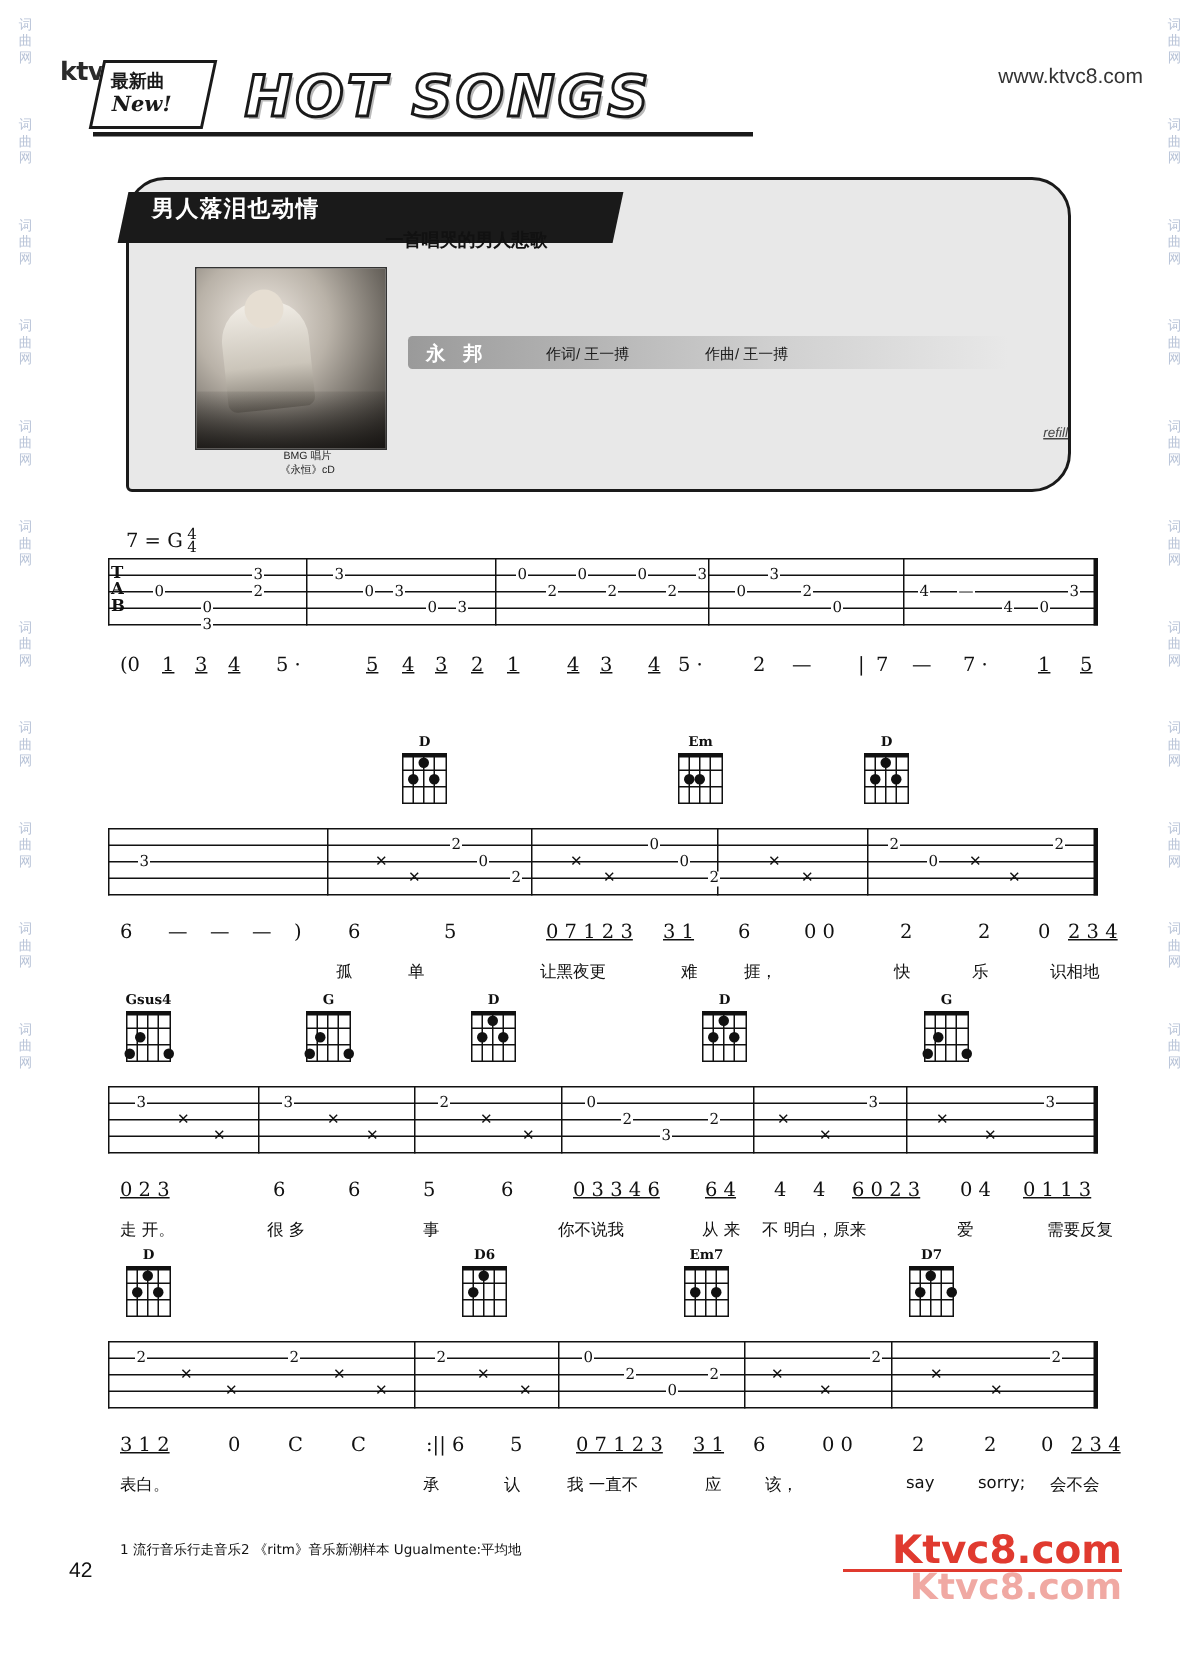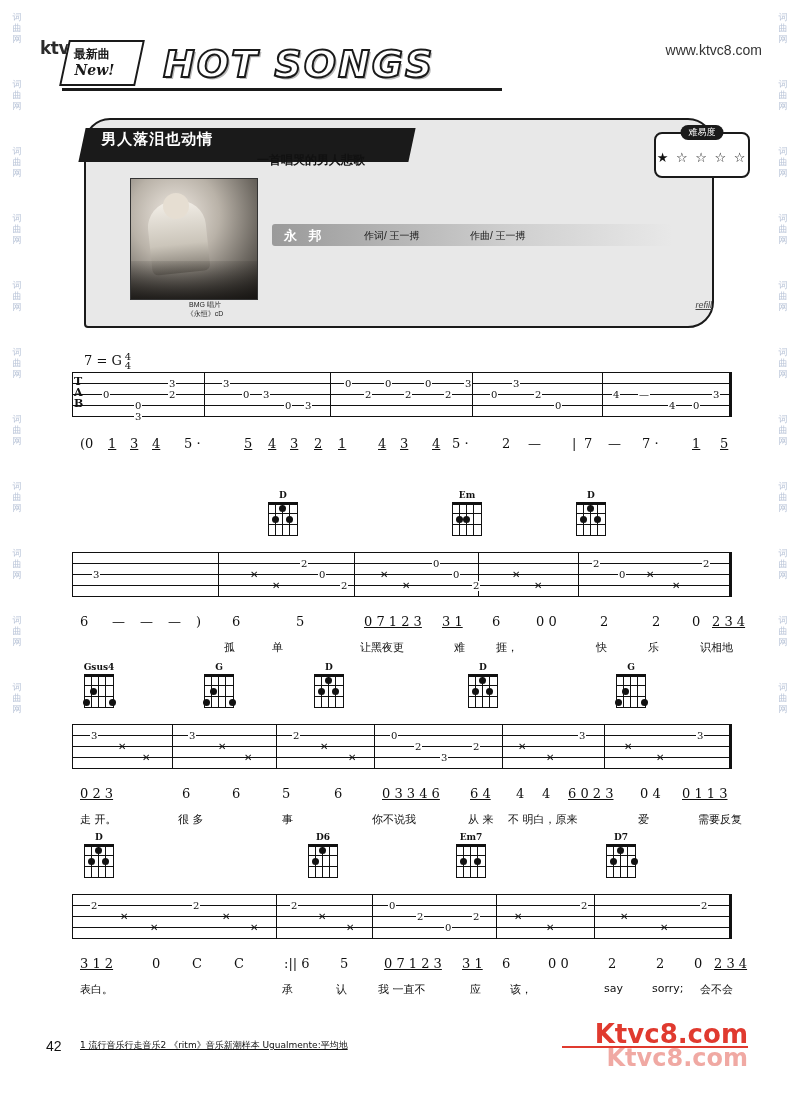--- a/index.html
+++ b/index.html
@@ -141,21 +141,21 @@
     color: #fff; letter-spacing: 4px;
   }
   .credit-bar .c1 { position: absolute; left: 92px; top: 5px; font-size: 10px; color: #1a1a1a; }
   .credit-bar .c2 { position: absolute; left: 198px; top: 5px; font-size: 10px; color: #1a1a1a; }
   .blurb {
     position: absolute; left: 240px; top: 252px; width: 420px;
     font-size: 8.5px; line-height: 13px; color: #111; text-align: justify;
     font-family: "DejaVu Sans", sans-serif;
   }
   .refill {
-    position: absolute; right: 56px; top: 300px; font-size: 9px; color: #444;
+    position: absolute; right: 56px; top: 283px; font-size: 9px; color: #444;
     font-style: italic;
     text-decoration: underline;
   }
 
   
   .diff-box {
     position: absolute; right: 18px; top: 132px; width: 96px; height: 46px;
     border: 2px solid #1a1a1a; border-radius: 8px; background: #fff;
   }
   .diff-label {
@@ -235,23 +235,22 @@
   .chord .grid .nut { position: absolute; left: 0; top: 0; width: 30px; height: 3px; background: #111; }
   .chord .dot {
     position: absolute; width: 7px; height: 7px; border-radius: 50%; background: #111;
   }
 
   
   .footer-page {
     position: absolute; left: 14px; bottom: 56px; font-size: 14px; color: #111;
   }
   .footer-text {
-    position: absolute; left: 48px; bottom: 58px; font-size: 9px; color: #111;
+    position: absolute; left: 48px; bottom: 70px; font-size: 9px; color: #111;
     font-family: "DejaVu Sans", sans-serif;
-    text-decoration: underline;
   }
   .footer-logo {
     position: absolute; right: 20px; bottom: 40px;
     font-family: "DejaVu Sans", sans-serif; font-weight: bold;
     font-size: 26px; color: #e03a2f; letter-spacing: 0px;
     line-height: 24px; text-align: right;
   }
   .footer-logo .ghost { color: #f0a9a3; font-size: 24px; }
   .footer-rule {
     position: absolute; right: 20px; bottom: 62px; width: 186px; height: 2px; background: #e03a2f;
@@ -317,24 +316,20 @@
     <div>《永恒》cD</div>
   </div>
 
   <div class="credit-bar">
     <div class="artist">永 邦</div>
     <div class="c1">作词/ 王一搏</div>
     <div class="c2">作曲/ 王一搏</div>
   </div>
   <div class="refill">refill</div>
 
-  <div class="diff-box">
-    <div class="diff-label">难易度</div>
-    <div class="diff-stars">★ ☆ ☆ ☆ ☆</div>
-  </div>
 
   <div class="keysig">
     <span>7 = G</span><span class="frac"><span>4</span><br><span>4</span></span>
   </div>
 
   <div class="system" style="top:372px;">
     <div class="staff">
       <div class="line"></div>
       <div class="line"></div>
       <div class="line"></div>

